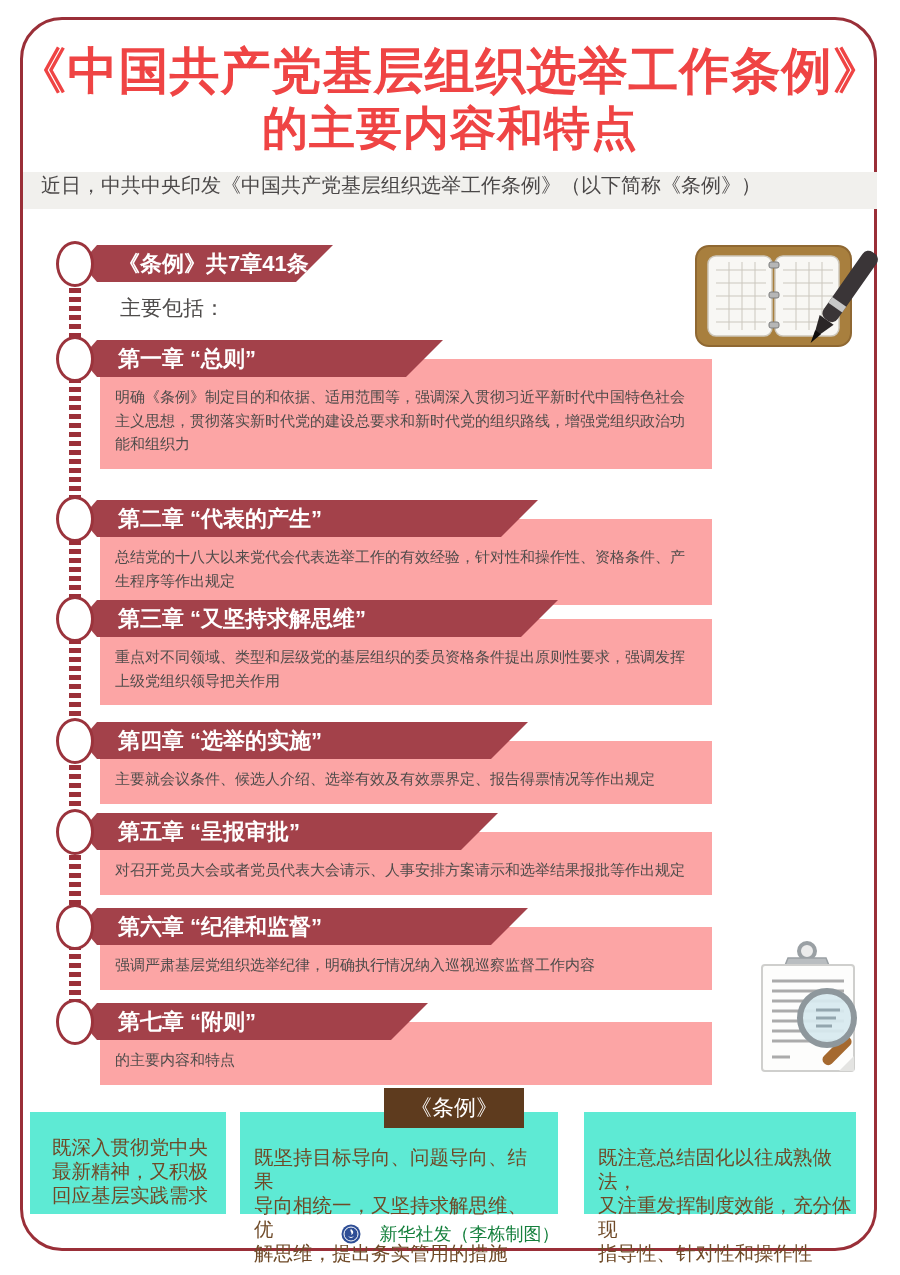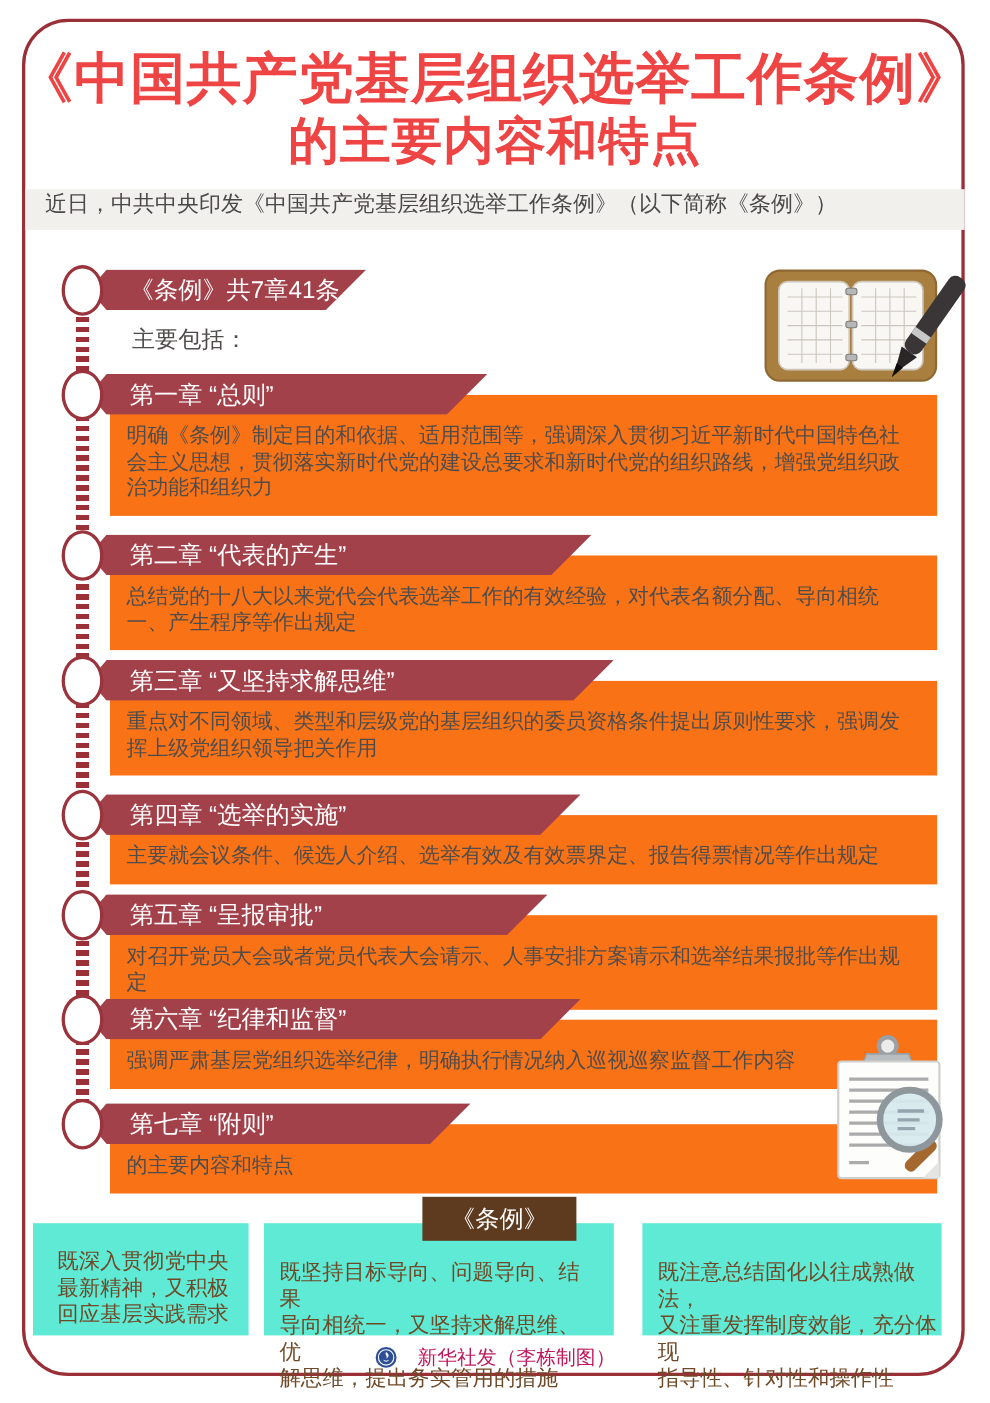--- a/index.html
+++ b/index.html
@@ -15,46 +15,46 @@
   .title .l2{font-size:46px}
 
   .subtitle{position:absolute;left:23px;top:172px;width:854px;height:37px;background:#F1F0ED;
             box-sizing:border-box;padding:0 0 0 18px;font-size:20px;color:#4B4848;z-index:1}
 
   .rail{position:absolute;left:69px;top:252px;width:12px;height:780px;z-index:1;
         background:repeating-linear-gradient(180deg,#9B3039 0 5px,rgba(0,0,0,0) 5px 9px)}
 
   .item{position:absolute;left:88px;z-index:2}
   .item .banner{position:relative;z-index:2;height:37px;line-height:37px;background:#A3414A;
-        color:#fff;font-size:22px;font-weight:normal;padding-left:30px;box-sizing:border-box;
+        color:#fff;font-size:22px;font-weight:bold;padding-left:30px;box-sizing:border-box;
         clip-path:polygon(9px 0,100% 0,calc(100% - 37px) 100%,9px 100%,0 72%,0 28%)}
   .item .dot{position:absolute;left:-32px;top:-4px;width:32px;height:40px;background:#fff;
         border:3px solid #9B333C;border-radius:50%;z-index:3}
-  .item .gbox{position:absolute;left:12px;top:19px;width:752px;box-sizing:border-box;background:#f97316;
-        padding:26px 18px 13px 15px;font-size:19px;line-height:23.5px;color:#4F4C4B;z-index:1}
+  .item .gbox{position:absolute;left:12px;top:19px;width:612px;box-sizing:border-box;background:#fca5a5;
+        padding:26px 18px 13px 15px;font-size:15px;line-height:23.5px;color:#4F4C4B;z-index:1}
   .item .note{position:absolute;left:32px;top:49px;font-size:21px;color:#4F4C4B;white-space:nowrap}
 
-  .i0{top:245px}.i1{top:340px}.i2{top:486px}.i3{top:600px}
+  .i0{top:245px}.i1{top:340px}.i2{top:500px}.i3{top:600px}
   .i4{top:722px}.i5{top:813px}.i6{top:908px}.i7{top:1003px}
   .i0 .banner{width:245px}.i1 .banner{width:355px}.i2 .banner{width:450px}.i3 .banner{width:470px}
   .i4 .banner{width:440px}.i5 .banner{width:410px}.i6 .banner{width:440px}.i7 .banner{width:340px}
 
   .icon-notebook{position:absolute;left:688px;top:240px;z-index:4}
   .icon-clipboard{position:absolute;left:744px;top:938px;z-index:4}
 
   .tag{position:absolute;left:384px;top:1088px;width:140px;height:40px;background:#5E3B1E;color:#fff;
        font-size:22px;text-align:center;line-height:40px;z-index:3}
   .bb{position:absolute;top:1112px;height:102px;background:#5eead4;color:#6F4A28;font-size:19.5px;
       line-height:24px;white-space:pre-line;box-sizing:border-box;z-index:1}
   .bb0{left:30px;width:196px;padding:23px 0 0 22px}
   .bb1{left:240px;width:318px;padding:33px 16px 0 14px}
   .bb2{left:584px;width:272px;padding:33px 0 0 14px}
 
   .footer{position:absolute;left:0;top:1222px;width:100%;display:flex;justify-content:center;
-          align-items:center;gap:19px;font-size:18px;color:#be185d;z-index:1}
+          align-items:center;gap:19px;font-size:18px;color:#15803d;z-index:1}
 </style>
 </head>
 <body>
 
 <div class="frame"></div>
 
 <div class="title">
   <div class="l1">《中国共产党基层组织选举工作条例》</div>
   <div class="l2">的主要内容和特点</div>
 </div>
@@ -71,21 +71,21 @@
 
 <div class="item i1">
   <div class="dot"></div>
   <div class="banner">第一章 “总则”</div>
   <div class="gbox">明确《条例》制定目的和依据、适用范围等，强调深入贯彻习近平新时代中国特色社会主义思想，贯彻落实新时代党的建设总要求和新时代党的组织路线，增强党组织政治功能和组织力</div>
 </div>
 
 <div class="item i2">
   <div class="dot"></div>
   <div class="banner">第二章 “代表的产生”</div>
-  <div class="gbox">总结党的十八大以来党代会代表选举工作的有效经验，对代表名额分配、导向相统一、产生程序等作出规定</div>
+  <div class="gbox">总结党的十八大以来党代会代表选举工作的有效经验，针对性和操作性、资格条件、产生程序等作出规定</div>
 </div>
 
 <div class="item i3">
   <div class="dot"></div>
   <div class="banner">第三章 “又坚持求解思维”</div>
   <div class="gbox">重点对不同领域、类型和层级党的基层组织的委员资格条件提出原则性要求，强调发挥上级党组织领导把关作用</div>
 </div>
 
 <div class="item i4">
   <div class="dot"></div>

